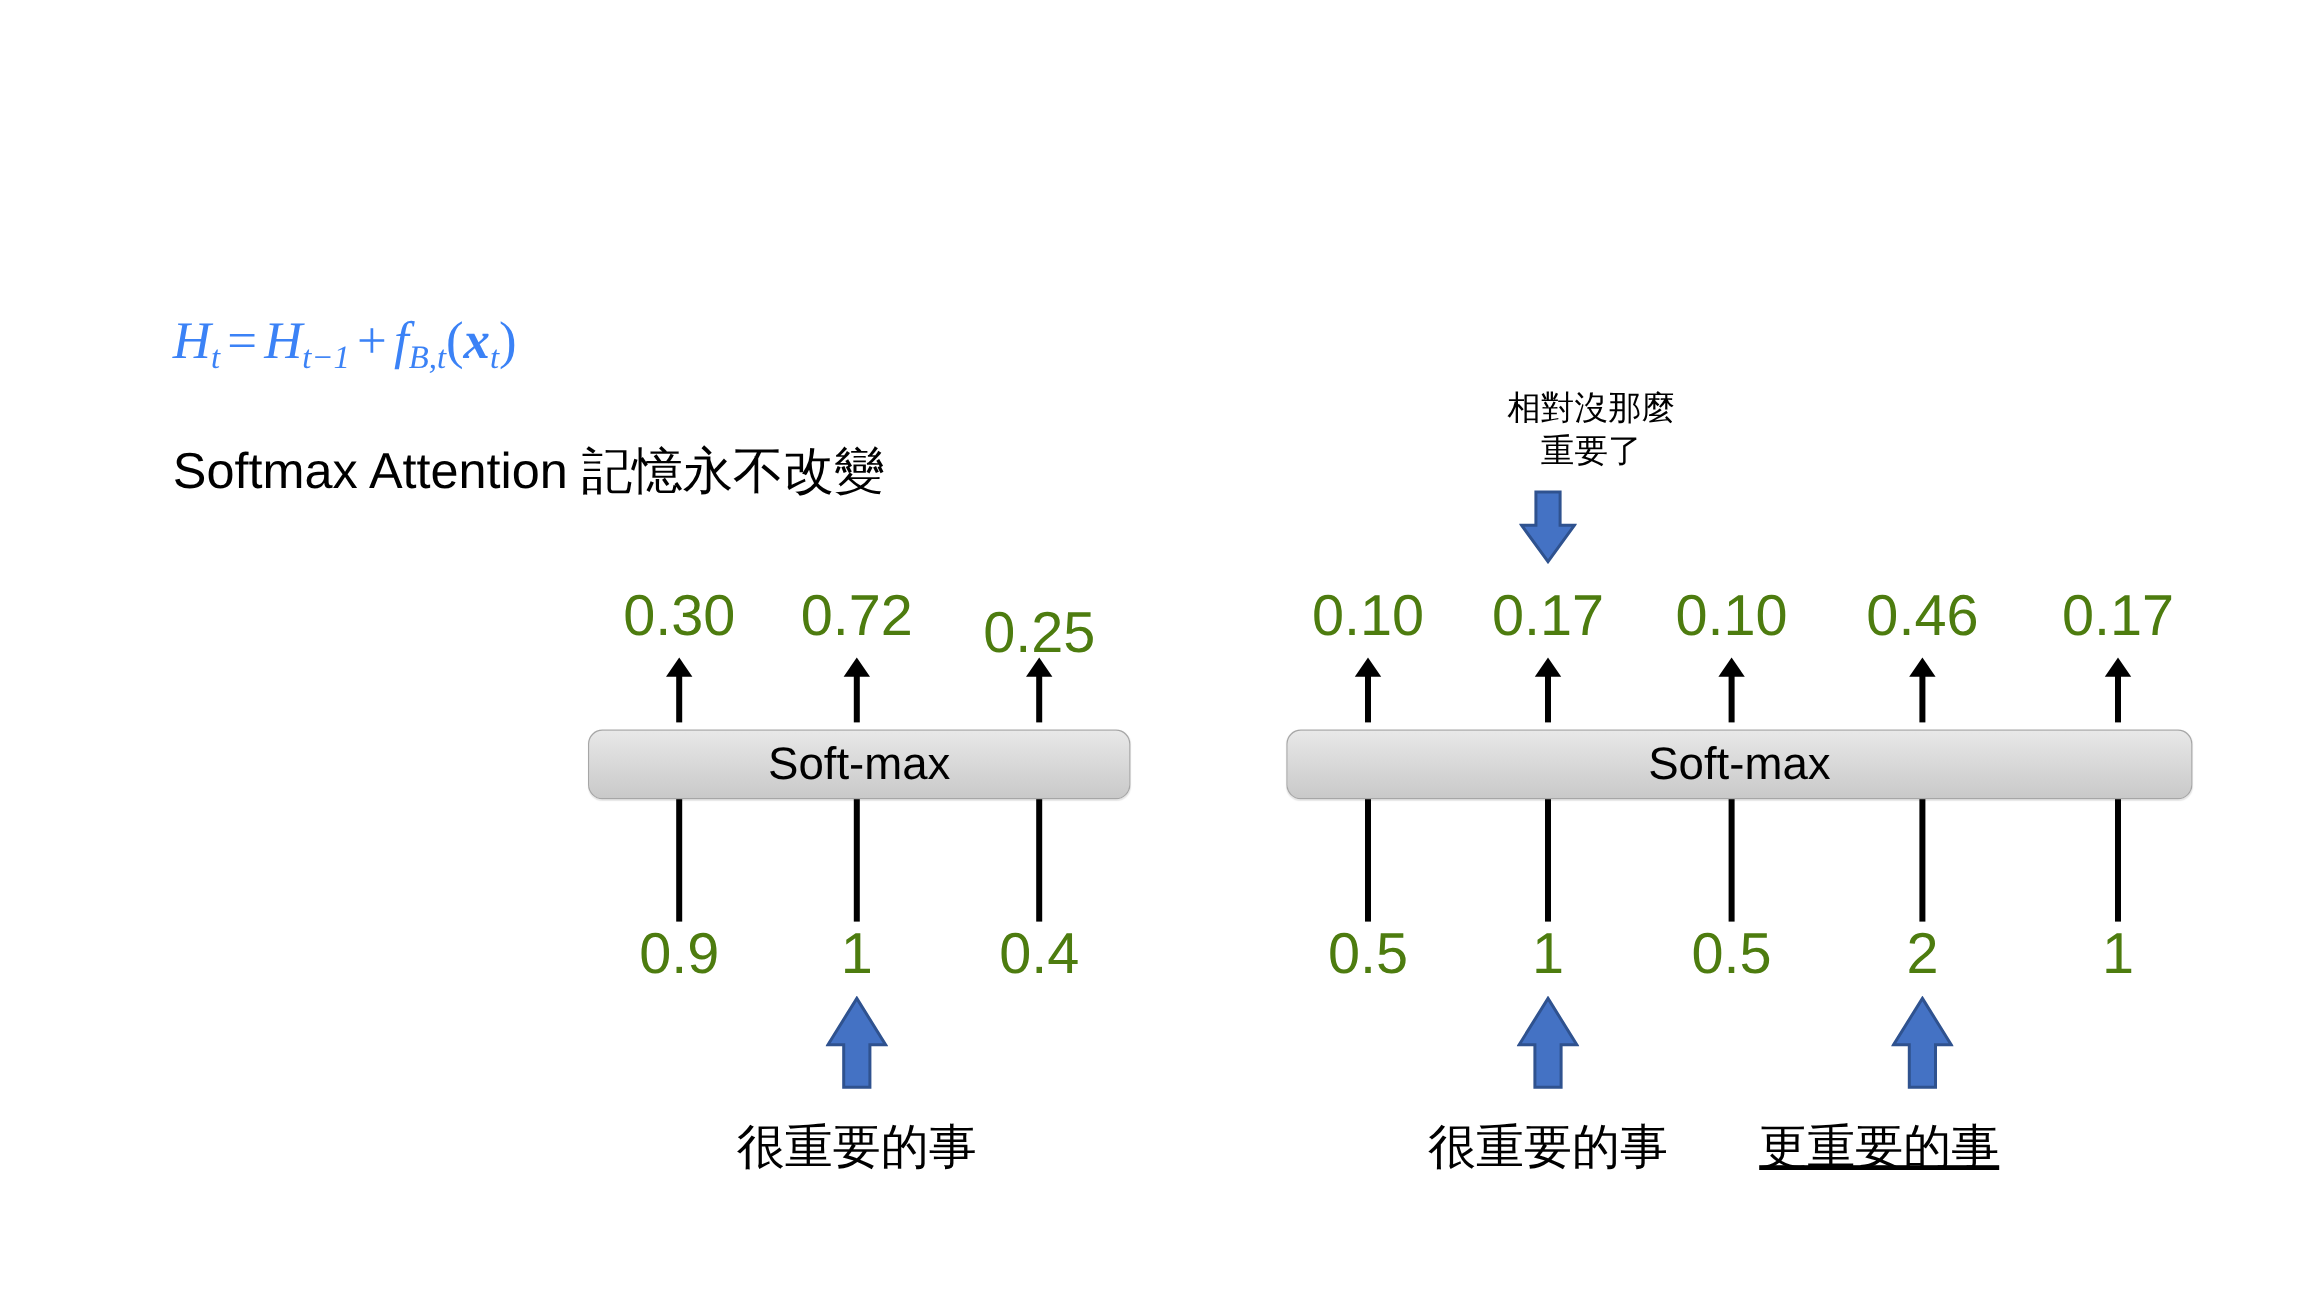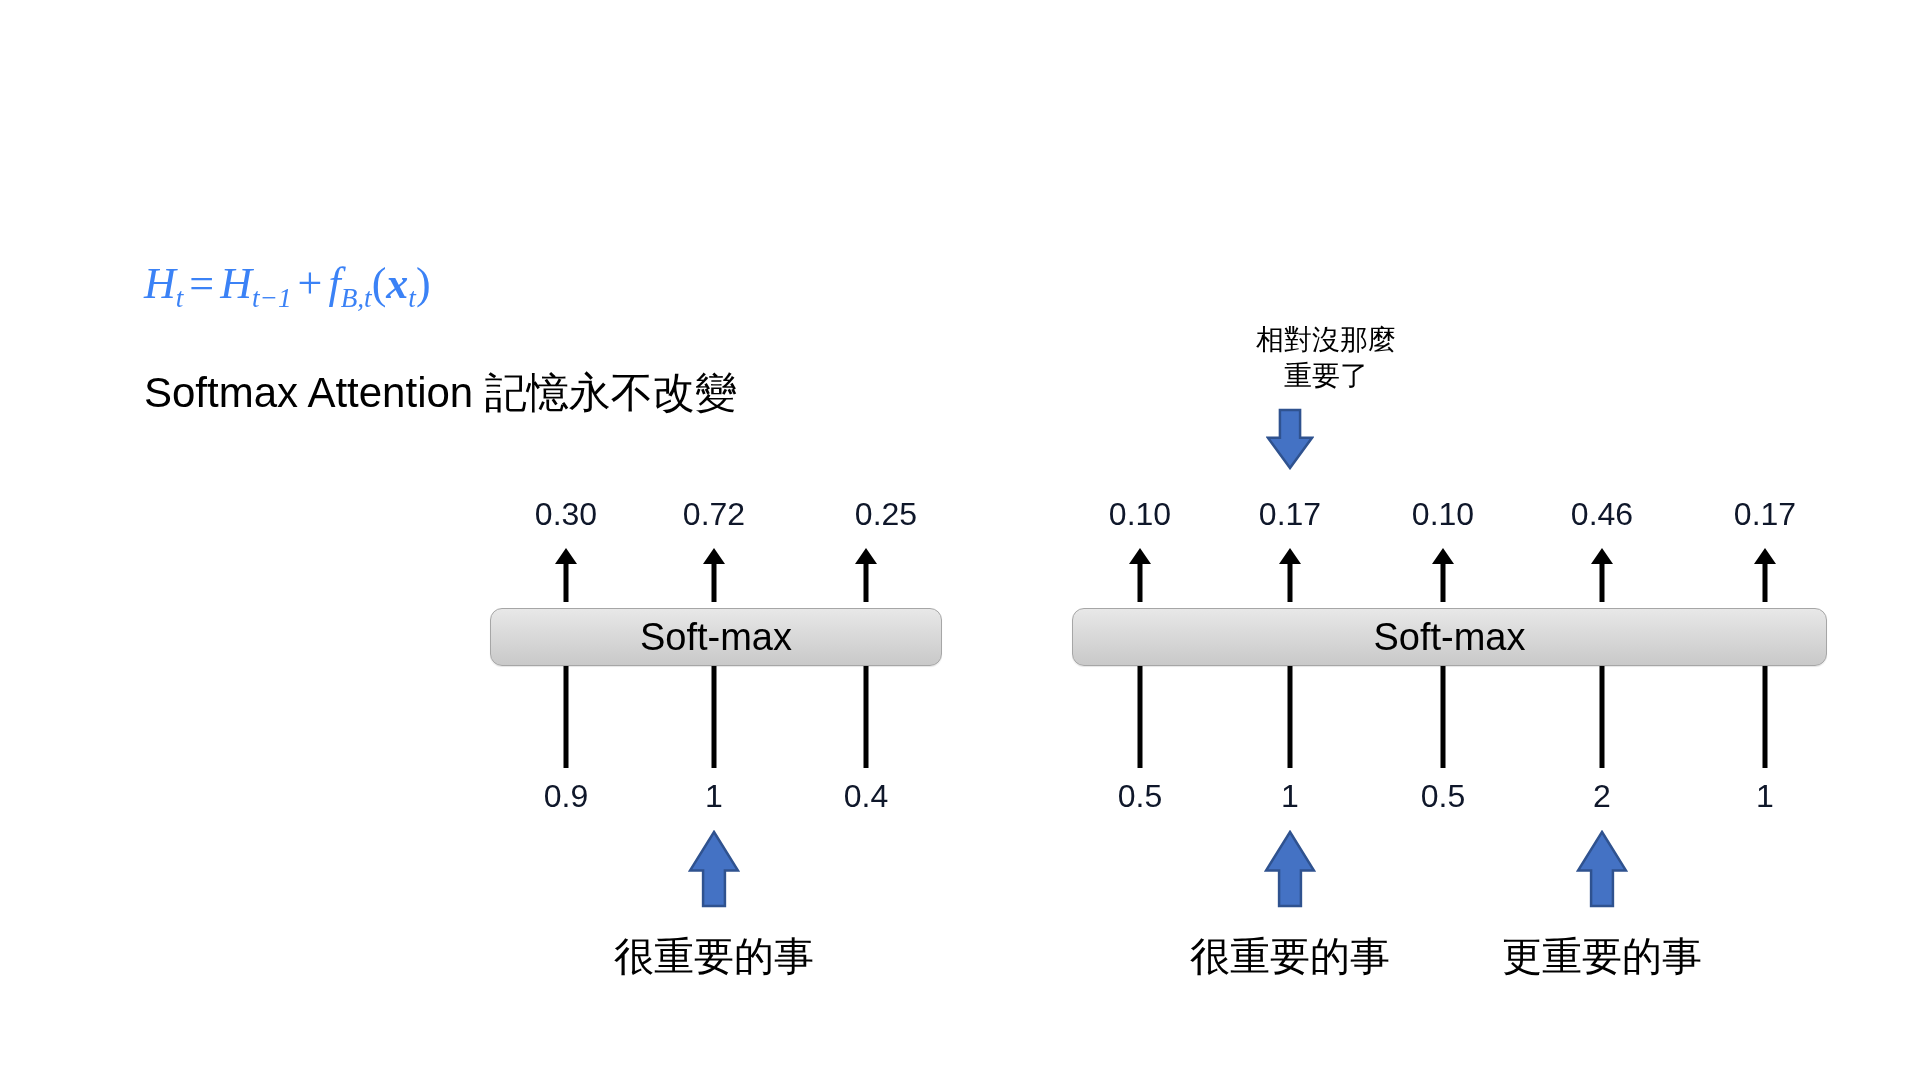--- a/index.html
+++ b/index.html
@@ -76,25 +76,25 @@
     white-space: nowrap;
   }
 
   
   .diagram {
     position: absolute;
   }
   .value {
     position: absolute;
     transform: translateX(-50%);
-    font-size: 32px;
+    font-size: 48px;
     line-height: 48px;
     text-align: center;
     white-space: nowrap;
-    color: #0f172a;
+    color: #4d7c0f;
   }
 
   
   .uparrow {
     position: absolute;
     transform: translateX(-50%);
   }
   .uparrow .stem {
     position: absolute;
     left: 50%;
@@ -184,21 +184,21 @@
           <span class="head"></span>
           <span class="stem"></span>
         </div>
         <div class="vline" style="left: 566px; top: 664px; height: 104px;"></div>
         <div class="value" style="left: 714px; top: 490px;">0.72</div>
         <div class="uparrow" style="left: 714px; top: 548px; height: 54px; width: 24px;">
           <span class="head"></span>
           <span class="stem"></span>
         </div>
         <div class="vline" style="left: 714px; top: 664px; height: 104px;"></div>
-        <div class="value" style="left: 866px; top: 490px; margin-left: 20px;">0.25</div>
+        <div class="value" style="left: 866px; top: 504px;">0.25</div>
         <div class="uparrow" style="left: 866px; top: 548px; height: 54px; width: 24px;">
           <span class="head"></span>
           <span class="stem"></span>
         </div>
         <div class="vline" style="left: 866px; top: 664px; height: 104px;"></div>
         <div class="softmax" style="left: 490px; width: 450px; top: 608px; height: 56px;">
           <span>Soft-max</span>
         </div>
         <div class="value" style="left: 566px; top: 772px;">0.9</div>
         <div class="value" style="left: 714px; top: 772px;">1</div>
@@ -253,21 +253,21 @@
           <svg width="52" height="78" viewBox="0 0 52 78">
     <polygon points="26,2 50,40.56 36.92,40.56 36.92,76 15.08,76 15.08,40.56 2,40.56" fill="#4472C4" stroke="#2F528F" stroke-width="2.5" stroke-linejoin="miter"></polygon>
   </svg>
         </div>
         <div class="blue-arrow" style="left: 1602px; top: 830px;">
           <svg width="52" height="78" viewBox="0 0 52 78">
     <polygon points="26,2 50,40.56 36.92,40.56 36.92,76 15.08,76 15.08,40.56 2,40.56" fill="#4472C4" stroke="#2F528F" stroke-width="2.5" stroke-linejoin="miter"></polygon>
   </svg>
         </div>
         <div class="caption" style="left: 1290px; top: 936px;">很重要的事</div>
-        <div class="caption" style="left: 1602px; top: 936px;">更重要的事</div>
+        <div class="caption" style="left: 1566px; top: 936px; text-decoration: underline;">更重要的事</div>
         <div class="annotation" style="left: 1290px; top: 322px; margin-left: 36px;">相對沒那麼
 重要了</div>
         <div class="blue-arrow" style="left: 1290px; top: 408px;">
           <svg width="48" height="62" viewBox="0 0 48 62">
     <polygon points="24,60 46,29.759999999999998 34.08,29.759999999999998 34.08,2 13.92,2 13.92,29.759999999999998 2,29.759999999999998" fill="#4472C4" stroke="#2F528F" stroke-width="2.5" stroke-linejoin="miter"></polygon>
   </svg>
         </div>
       </div>
     </div>
 

